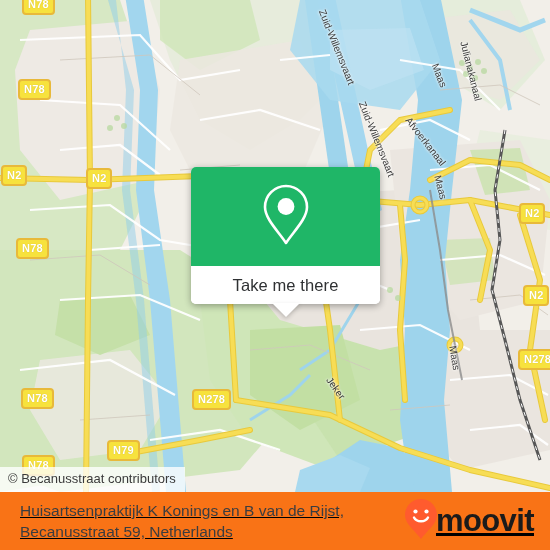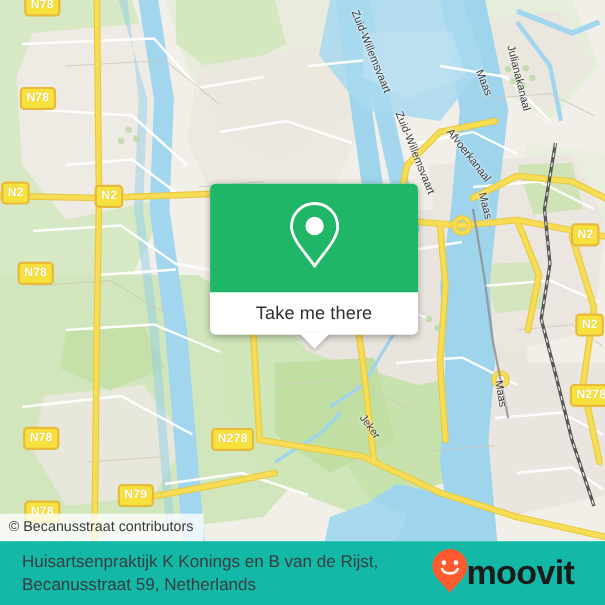--- a/index.html
+++ b/index.html
@@ -130,37 +130,38 @@
     filter: drop-shadow(0 2px 2px rgba(0,0,0,0.20));
   }
 
   
   #footer {
     position: absolute;
     left: 0;
     top: 492px;
     width: 550px;
     height: 58px;
-    background: #14b8a6;
+    background: #f97316;
     display: flex;
     align-items: center;
     justify-content: space-between;
+    text-decoration: underline;
   }
   #footer-text {
     color: #3a3d41;
     font-size: 15.5px;
     line-height: 21px;
     padding-left: 20px;
     font-family: "Liberation Sans", sans-serif;
     max-width: 380px;
   }
   #brand {
     display: flex;
     align-items: center;
-    padding-right: 28px;
+    padding-right: 16px;
   }
   #brand-word {
     color: #1b1b1b;
     font-size: 31px;
     font-weight: bold;
     letter-spacing: -0.6px;
     font-family: "Liberation Sans", sans-serif;
     margin-left: -2px;
   }
 </style>

